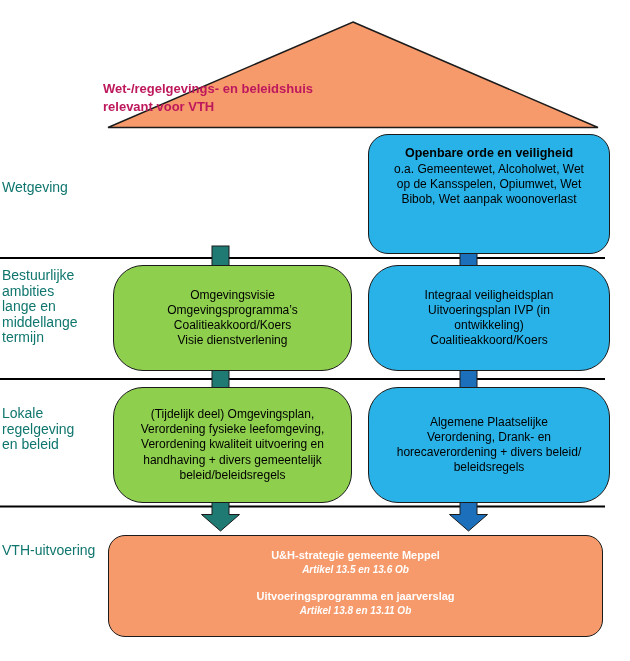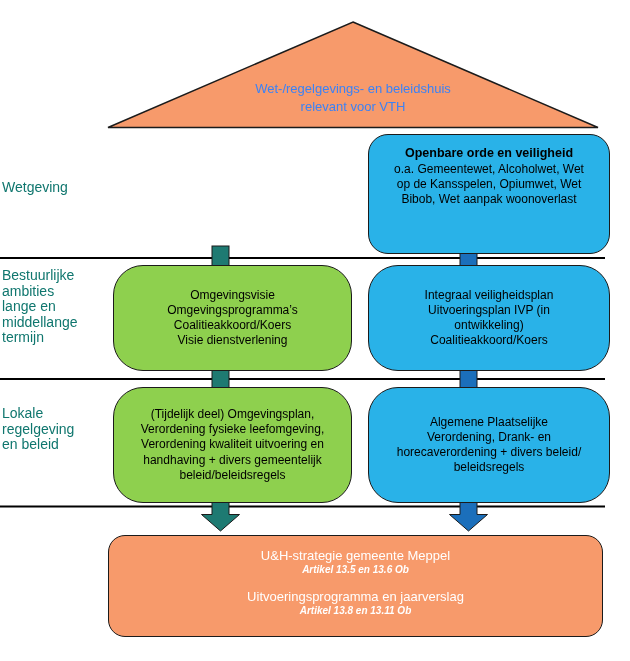--- a/index.html
+++ b/index.html
@@ -10,24 +10,23 @@
     background: #ffffff;
     font-family: "Liberation Sans", sans-serif;
     overflow: hidden;
   }
   .layer-svg { position: absolute; left: 0; top: 0; width: 630px; height: 661px; }
   .pre { white-space: pre-line; }
 
   .roof-title {
     position: absolute;
     left: 103px; top: 80px; width: 500px;
-    text-align: center;
-    color: #3b82f6;
+    color: #be185d;
     font-size: 13px;
-    font-weight: normal;
+    font-weight: bold;
     line-height: 1.4;
   }
 
   .row-label {
     position: absolute;
     left: 2px;
     width: 108px;
     color: #0f766e;
     font-size: 14px;
     line-height: 15.5px;
@@ -56,21 +55,21 @@
     border: 1.6px solid #1b1b1b;
     border-radius: 17px;
     box-sizing: border-box;
     display: flex;
     flex-direction: column;
     align-items: center;
     padding-top: 12px;
     text-align: center;
     color: #ffffff;
   }
-  .footer-main { font-size: 13px; font-weight: normal; line-height: 15px; }
+  .footer-main { font-size: 11px; font-weight: bold; line-height: 15px; }
   .footer-sub  { font-size: 10px; font-weight: bold; font-style: italic; line-height: 14px; }
   .footer-gap  { height: 12px; }
 </style>
 </head>
 <body>
 
 <div class="canvas">
 
   <svg class="layer-svg" viewBox="0 0 630 661" xmlns="http://www.w3.org/2000/svg">
 
@@ -94,20 +93,21 @@
 
   <div class="row-label pre" style="top:180px">Wetgeving</div>
   <div class="row-label pre" style="top:406px">Lokale
 regelgeving
 en beleid</div>
   <div class="row-label pre" style="top:268px">Bestuurlijke
 ambities
 lange en
 middellange
 termijn</div>
+  <div class="row-label pre" style="top:543px">VTH-uitvoering</div>
 
 
   <div class="box top-row" style="left: 368px; top: 134px; width: 242px; height: 120px; background-color: rgb(41, 178, 232);">
     <div class="box-title pre">Openbare orde en veiligheid</div>
     <div class="box-body pre">o.a. Gemeentewet, Alcoholwet, Wet
 op de Kansspelen, Opiumwet, Wet
 Bibob, Wet aanpak woonoverlast</div>
   </div>
 
   <div class="box mid-row" style="left: 113px; top: 265px; width: 239px; height: 106px; background-color: rgb(142, 208, 78);">

